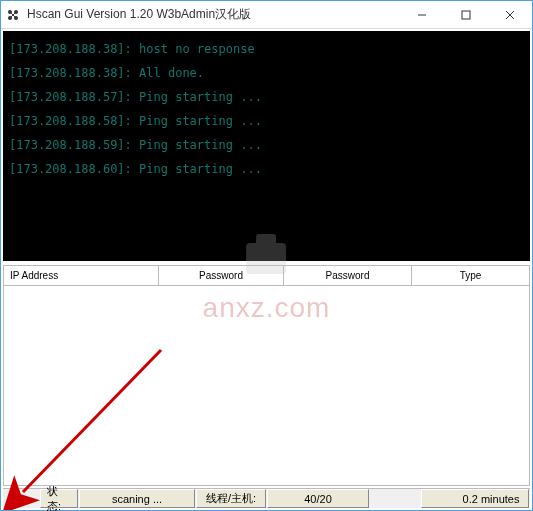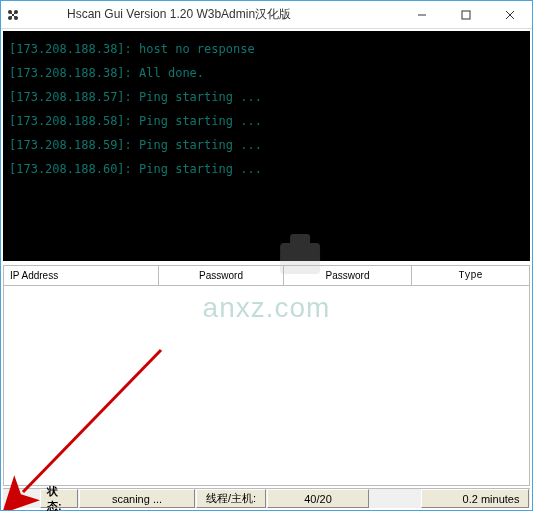--- a/index.html
+++ b/index.html
@@ -17,21 +17,20 @@
   background: #fff;
   position: relative;
 }
 .titlebar {
   height: 28px;
   background: #fff;
   border-bottom: 1px solid #ddd;
   display: flex;
   align-items: center;
   padding-left: 4px;
-  gap: 40px;
 }
 .titlebar .app-icon {
   width: 16px; height: 16px;
   margin-right: 6px;
   display: flex; align-items: center; justify-content: center;
   color: #333;
 }
 .titlebar .title {
   flex: 1;
   color: #333;
@@ -81,56 +80,56 @@
   padding: 2px 6px;
   font-size: 10px;
   color: #000;
   display: flex;
   align-items: center;
 }
 .th:last-child { border-right: none; }
 .th1 { width: 155px; }
 .th2 { width: 125px; justify-content: center; }
 .th3 { width: 128px; justify-content: center; }
-.th4 { flex: 1; justify-content: center; font-family: Liberation Mono, monospace; }
+.th4 { flex: 1; justify-content: center; }
 .statusbar {
   display: flex;
   height: 20px;
   border-top: 1px solid #bbb;
   background: #f0f0f0;
   margin: 0 2px 2px 2px;
 }
 .sb-cell {
   border: 1px solid #888;
   border-top-color: #fff;
   border-left-color: #fff;
   background: #ece9d8;
   padding: 1px 6px;
   font-size: 11px;
   display: flex;
   align-items: center;
   justify-content: center;
   margin-right: 1px;
 }
 .sb-menu { width: 36px; background: #15803d; margin-top: 32px; }
-.sb-state-label { width: 38px; font-weight: bold; }
+.sb-state-label { width: 38px; }
 .sb-state-val { width: 116px; }
 .sb-threads-label { width: 70px; }
 .sb-threads-val { width: 102px; }
 .sb-time-label { width: 50px; margin-top: 41px; }
 .sb-time-val { width: 108px; justify-content: center; padding-left: 38px; }
 .watermark {
   position: absolute;
   top: 230px;
   left: 50%;
   transform: translateX(-50%);
-  text-align: right;
+  text-align: center;
   opacity: 0.25;
   pointer-events: none;
-  color: #0f766e;
+  color: #b91c1c;
   z-index: 10;
 }
 .watermark .wm-icon { font-size: 48px; }
 .watermark .wm-text { font-size: 28px; letter-spacing: 1px; }
 .arrow-overlay {
   position: absolute;
   left: 0;
   bottom: 0;
   width: 180px;
   height: 180px;

